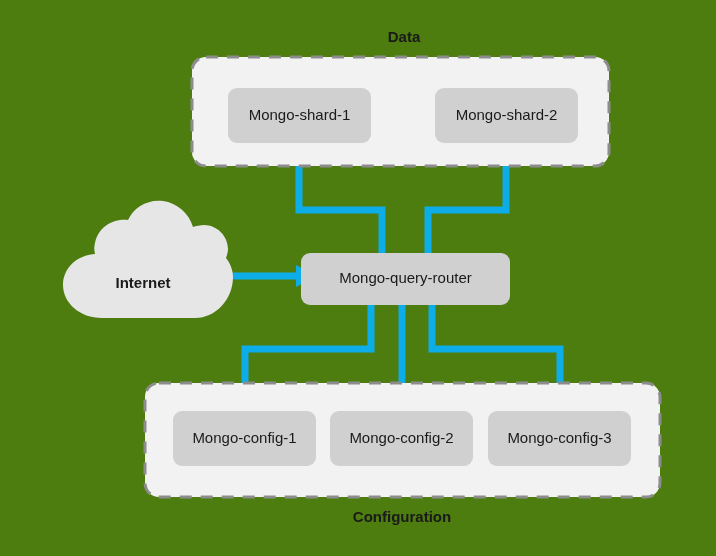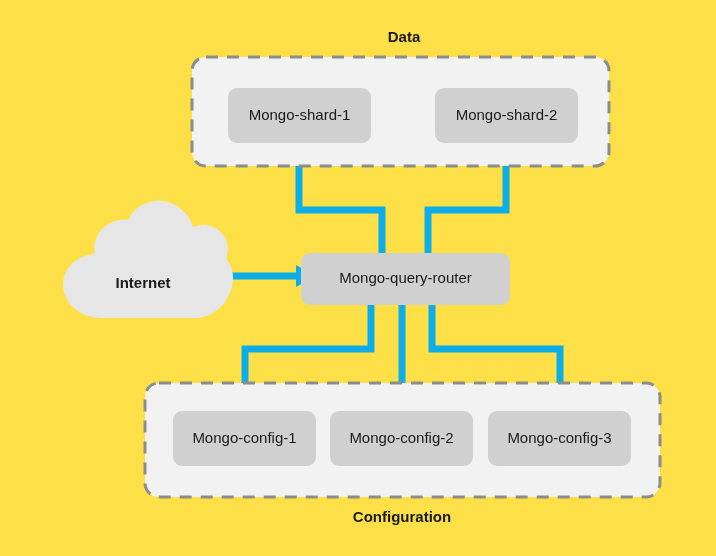--- a/index.html
+++ b/index.html
@@ -10,21 +10,21 @@
   body {
     width: 716px;
     height: 556px;
     font-family: "Liberation Sans", sans-serif;
     overflow: hidden;
   }
   #diagram-root {
     position: relative;
     width: 716px;
     height: 556px;
-    background: #fde047;
+    background: #4d7c0f;
   }
   svg.canvas {
     display: block;
     width: 716px;
     height: 556px;
   }
   .node-label {
     font-family: "Liberation Sans", sans-serif;
     font-size: 15px;
     fill: #1a1a1a;

